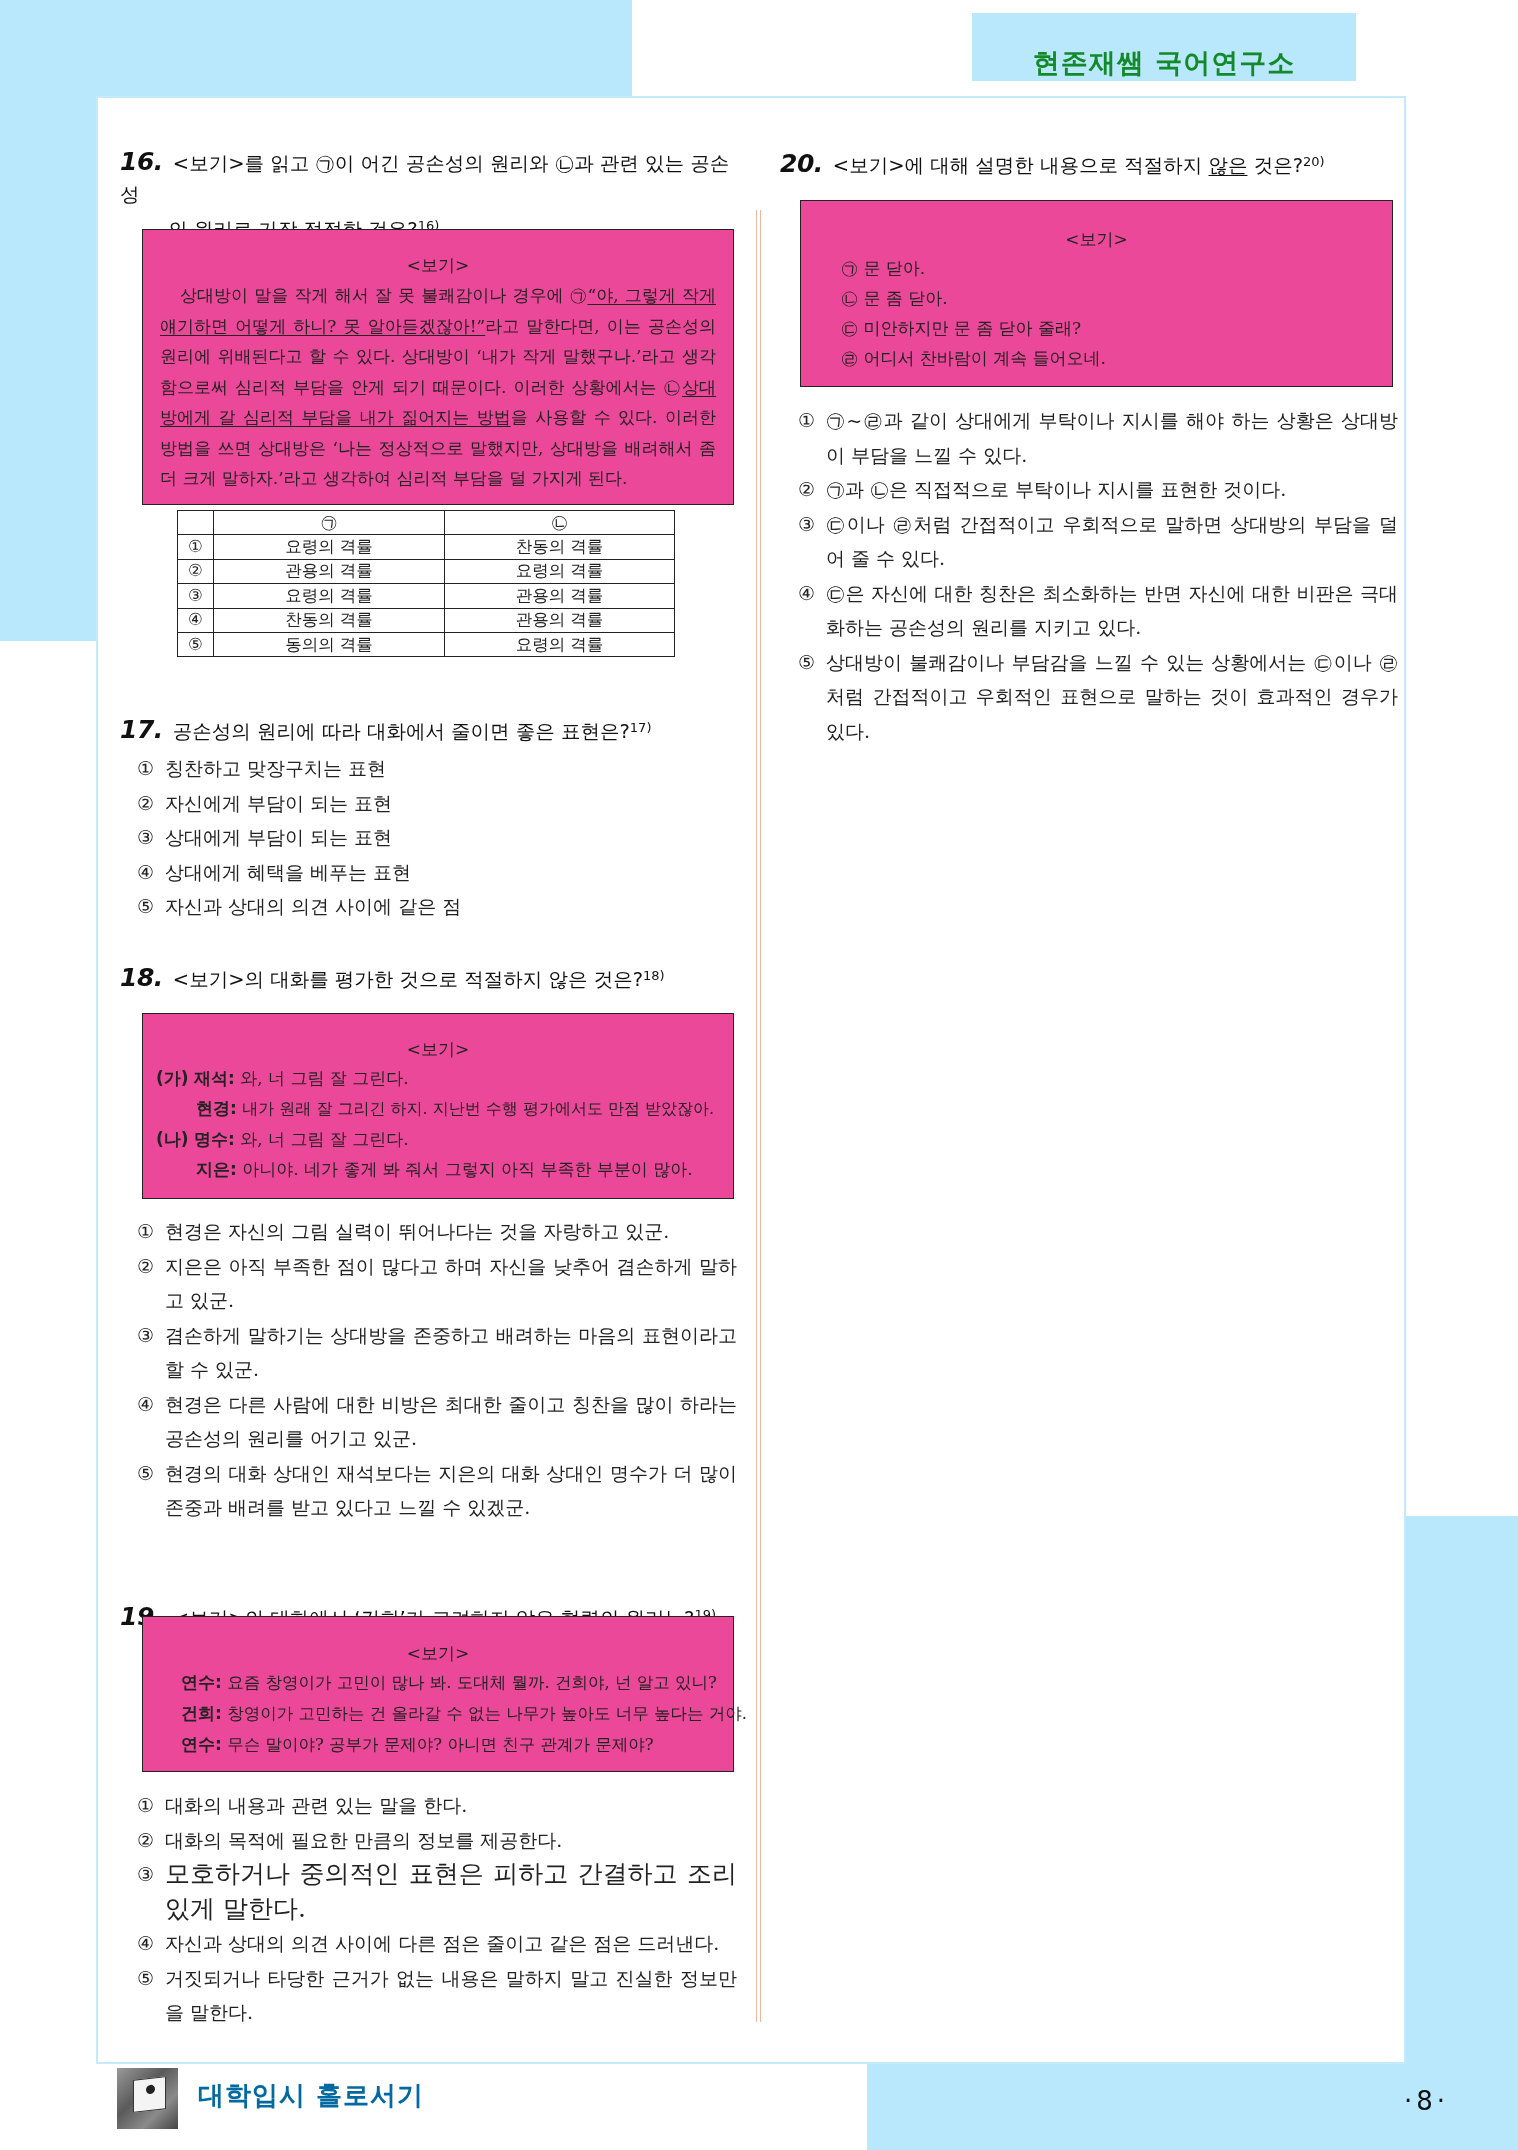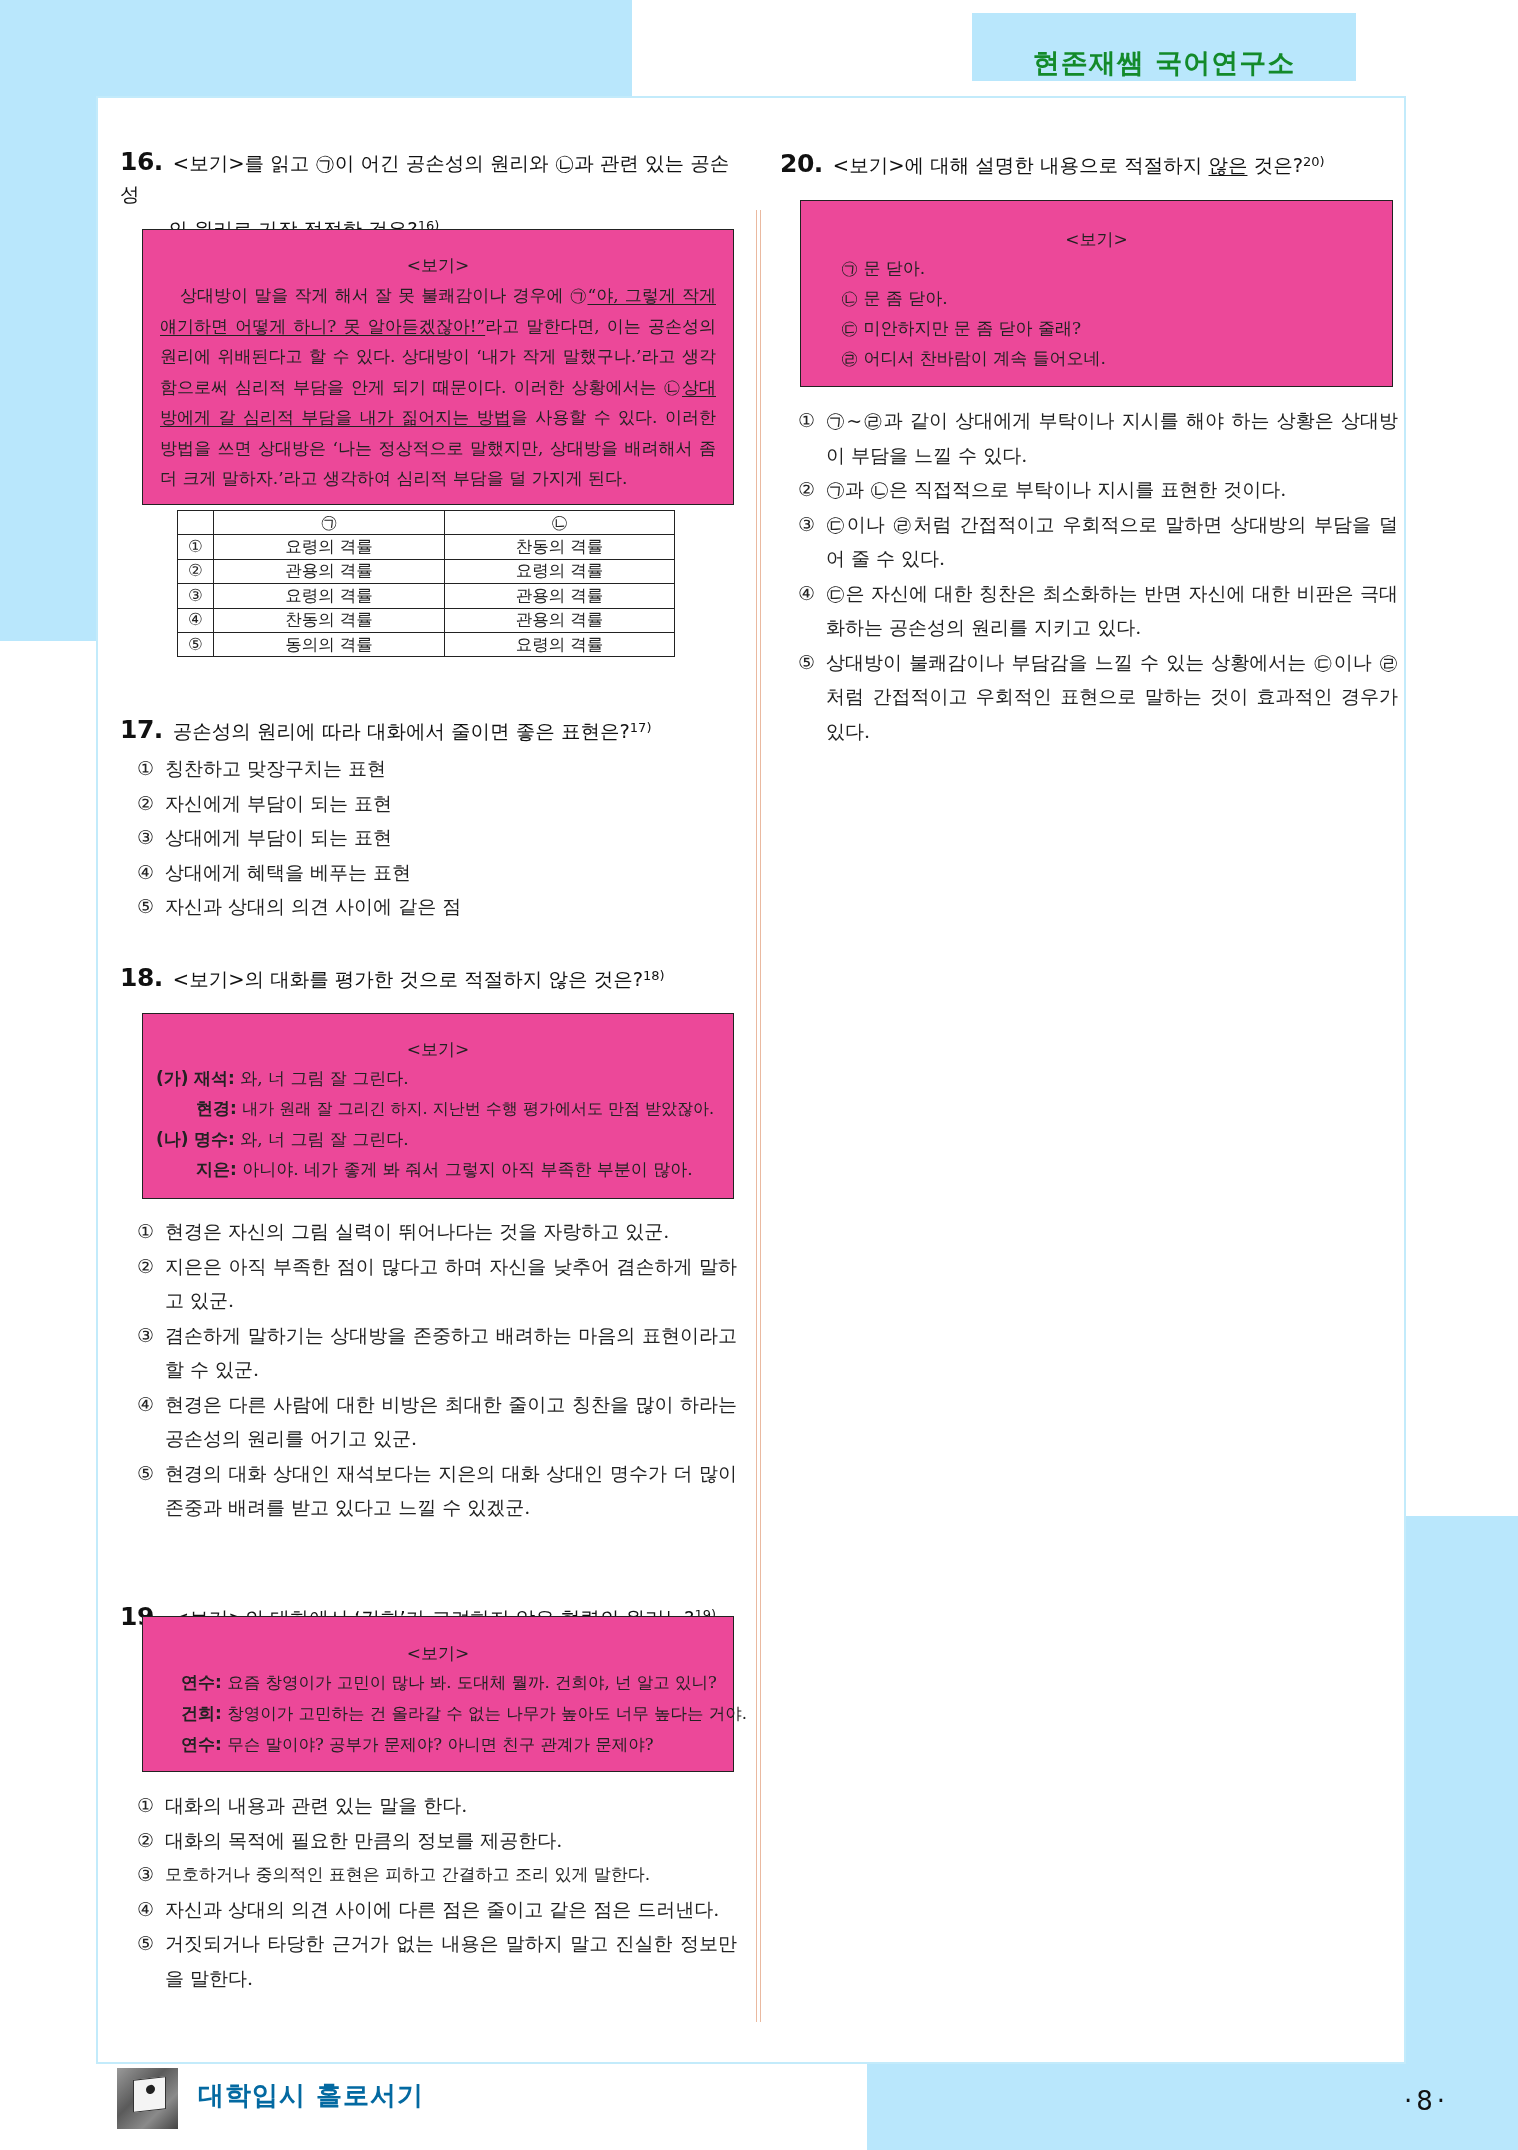--- a/index.html
+++ b/index.html
@@ -13,21 +13,21 @@
 
   .header-badge { position: absolute; left: 972px; top: 13px; width: 384px; height: 68px; background: #b9e7fc;
     display: flex; align-items: flex-end; justify-content: center; }
   .header-badge span { font-family: "DejaVu Sans", "Liberation Sans", sans-serif; font-weight: bold; font-size: 27px; color: #138a2a; letter-spacing: 1px; }
 
   .frame { position: absolute; left: 96px; top: 96px; width: 1310px; height: 1968px; background: #ffffff; border: 2px solid #c3ebfb; }
 
   .divider { position: absolute; left: 756px; top: 210px; width: 5px; height: 1812px; border-left: 1.5px solid #eab9a0; border-right: 1.5px solid #eab9a0; }
 
   .q-title { position: absolute; font-family: "DejaVu Sans", "Liberation Sans", sans-serif; font-size: 19.5px; line-height: 31px; color: #111; }
-  .q-num { font-weight: bold; font-size: 25px; margin-right: 10px; letter-spacing: -0.5px; }
+  .q-num { font-weight: bold; font-style: italic; font-size: 25px; margin-right: 10px; letter-spacing: -0.5px; }
   .q-title .sup { font-size: 13px; vertical-align: 6px; }
   .u { text-decoration: underline; text-underline-offset: 3px; }
 
   .bogi { position: absolute; border: 1.5px solid #222; background: #ec4899; font-family: "DejaVu Serif", "Liberation Serif", serif; font-size: 17px; color: #222; }
   .bogi-title { text-align: center; }
   .bogi p { line-height: 30.5px; text-align: justify; }
   .bogi .line { line-height: 30px; white-space: nowrap; }
   .bogi b { font-family: "DejaVu Sans", "Liberation Sans", sans-serif; font-weight: bold; }
 
   .choices { position: absolute; font-family: "DejaVu Serif", "Liberation Serif", serif; font-size: 19px; color: #222; }
@@ -181,21 +181,21 @@
   <div class="choice">
       <span class="mark">①</span>
       <span class="txt">대화의 내용과 관련 있는 말을 한다.</span>
     </div>
   <div class="choice">
       <span class="mark">②</span>
       <span class="txt">대화의 목적에 필요한 만큼의 정보를 제공한다.</span>
     </div>
   <div class="choice">
       <span class="mark">③</span>
-      <span class="txt" style="font-size:17px;">모호하거나 중의적인 표현은 피하고 간결하고 조리 있게 말한다.</span>
+      <span class="txt" style="font-size:25px;">모호하거나 중의적인 표현은 피하고 간결하고 조리 있게 말한다.</span>
     </div>
   <div class="choice">
       <span class="mark">④</span>
       <span class="txt">자신과 상대의 의견 사이에 다른 점은 줄이고 같은 점은 드러낸다.</span>
     </div>
   <div class="choice">
       <span class="mark">⑤</span>
       <span class="txt">거짓되거나 타당한 근거가 없는 내용은 말하지 말고 진실한 정보만을 말한다.</span>
     </div>
 </div>

